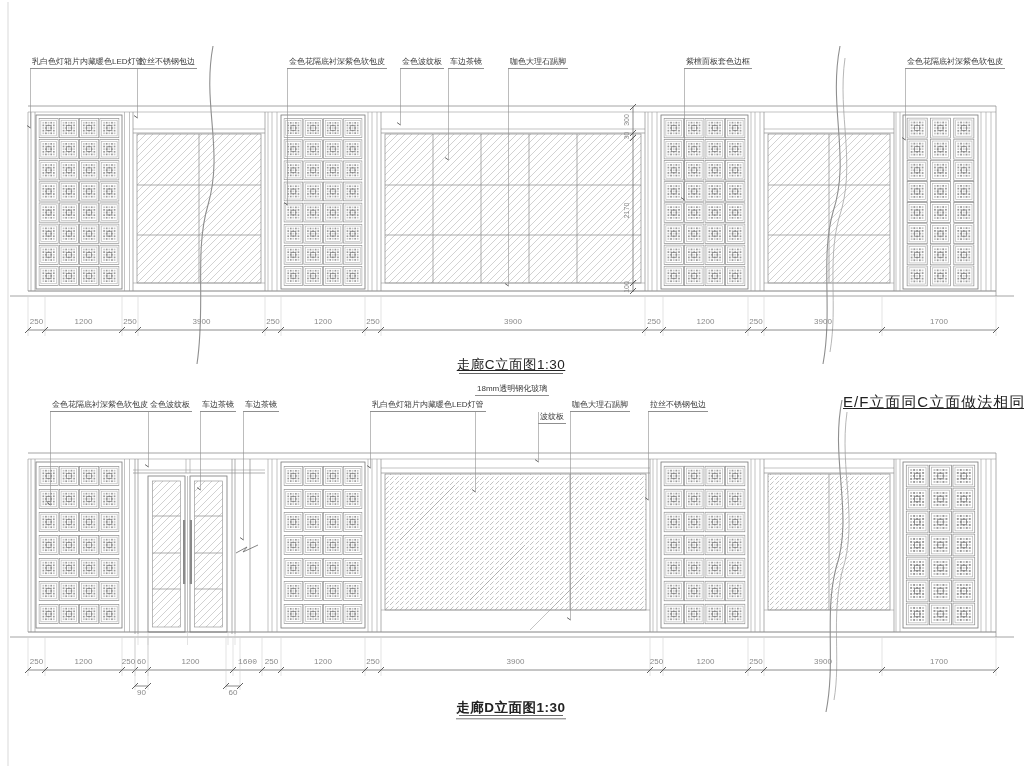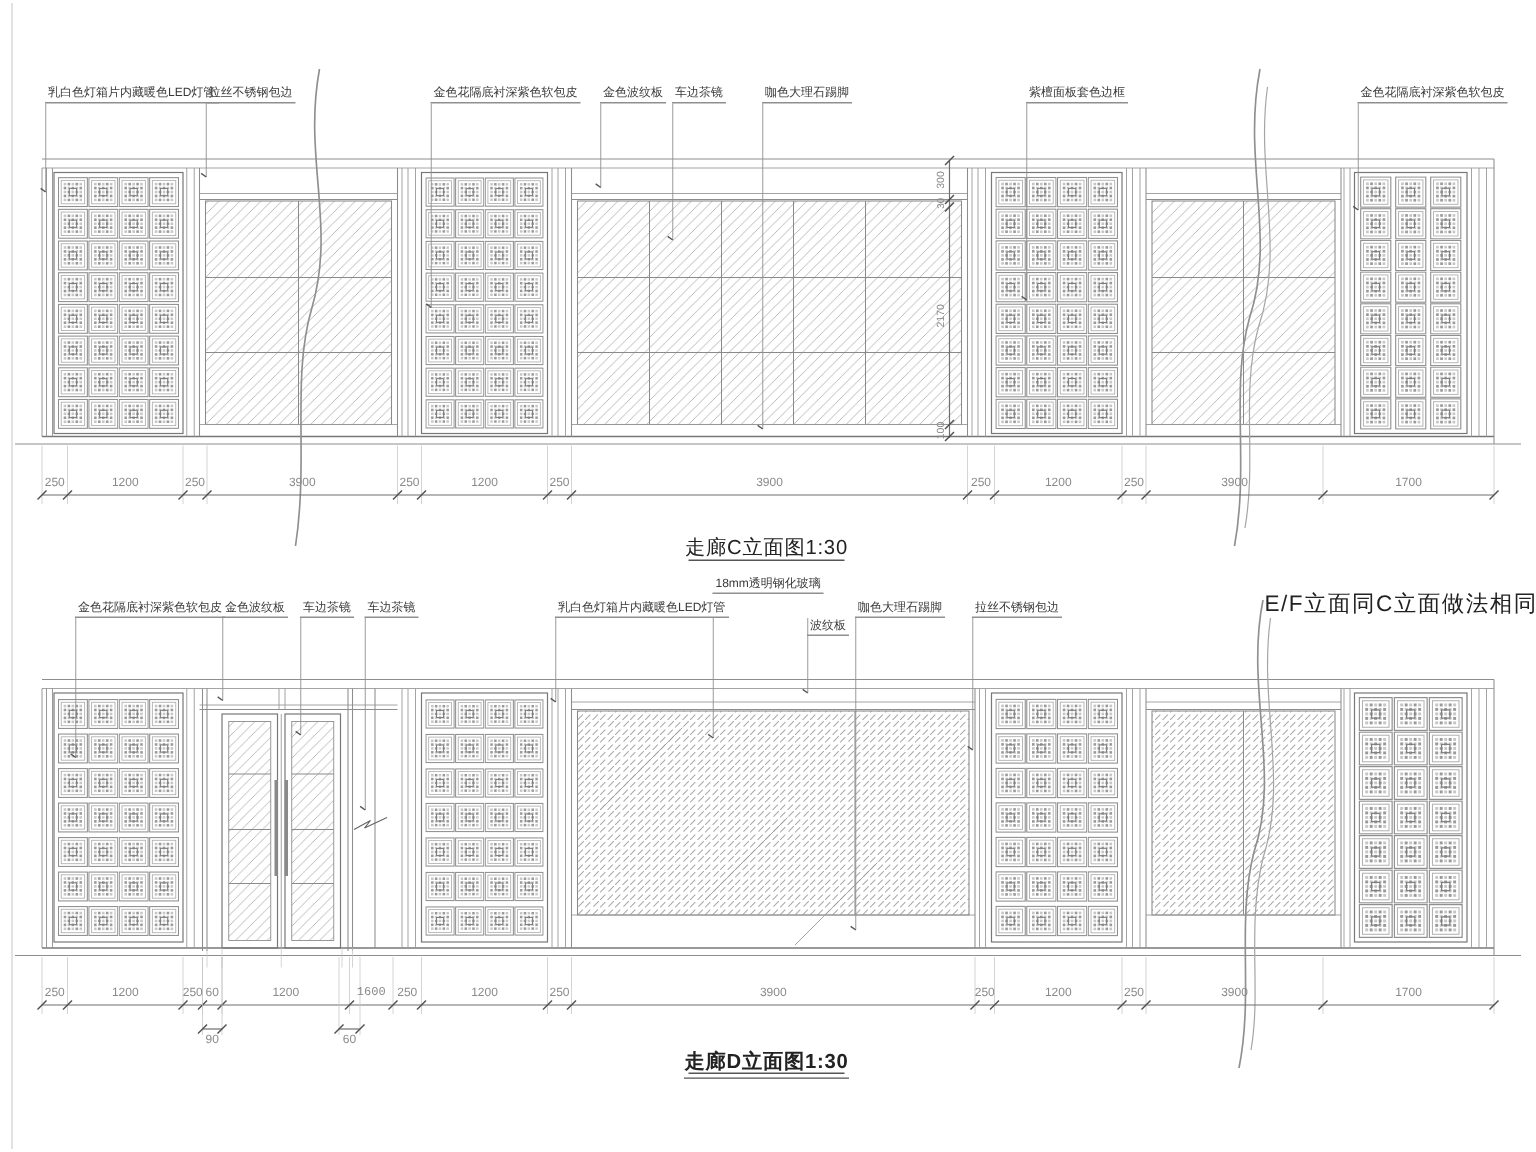--- a/index.html
+++ b/index.html
@@ -616,23 +616,23 @@
         </g>
         <g>
           <line x1="648.5" y1="412" x2="648.5" y2="500" stroke="#8f8f8f" stroke-width="0.6"></line>
           <line x1="648.5" y1="500" x2="645.1" y2="497.6" stroke="#555" stroke-width="0.9"></line>
         </g>
         <line x1="459" y1="715.5" x2="563" y2="715.5" stroke="#555" stroke-width="0.9"></line>
         <line x1="456" y1="718.8" x2="566" y2="718.8" stroke="#555" stroke-width="0.8"></line>
       </g>
     </svg>
   <div id="overlay">
-    <div class="title" style="left:511px;top:356px;">走廊C立面图1:30</div>
+    <div class="title" style="left:511px;top:356px;text-decoration:underline;">走廊C立面图1:30</div>
     <div class="title" style="left:511px;top:699px;font-weight:bold;">走廊D立面图1:30</div>
-    <div class="note" style="left:843px;top:393px;">E/F立面同C立面做法相同</div>
+    <div class="note" style="left:843px;top:393px;text-decoration:underline;">E/F立面同C立面做法相同</div>
   <div class="dim" style="left: 36.5px; top: 317px;">250</div>
       <div class="dim" style="left: 83.5px; top: 317px;">1200</div>
       <div class="dim" style="left: 130px; top: 317px;">250</div>
       <div class="dim" style="left: 201.5px; top: 317px;">3900</div>
       <div class="dim" style="left: 273px; top: 317px;">250</div>
       <div class="dim" style="left: 323px; top: 317px;">1200</div>
       <div class="dim" style="left: 373px; top: 317px;">250</div>
       <div class="dim" style="left: 513px; top: 317px;">3900</div>
       <div class="dim" style="left: 654px; top: 317px;">250</div>
       <div class="dim" style="left: 705.5px; top: 317px;">1200</div>

